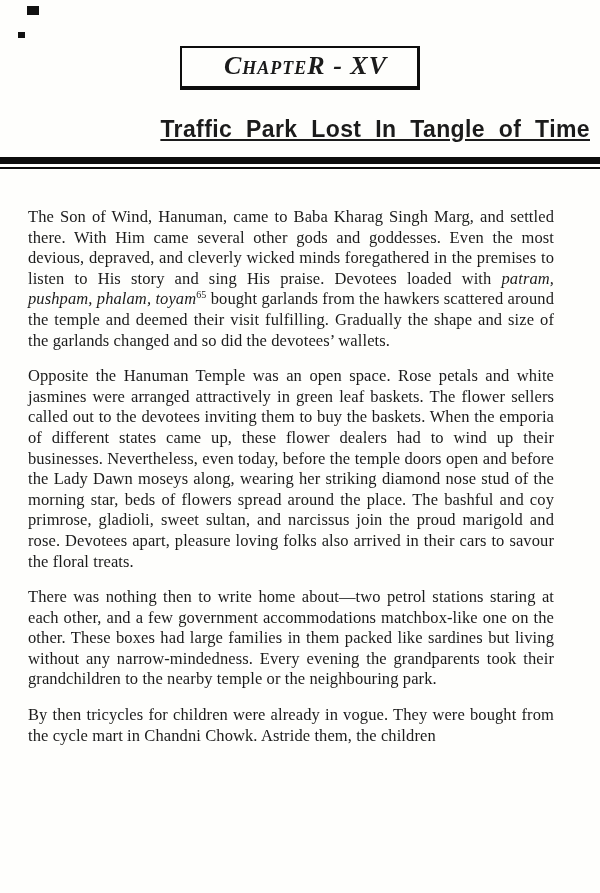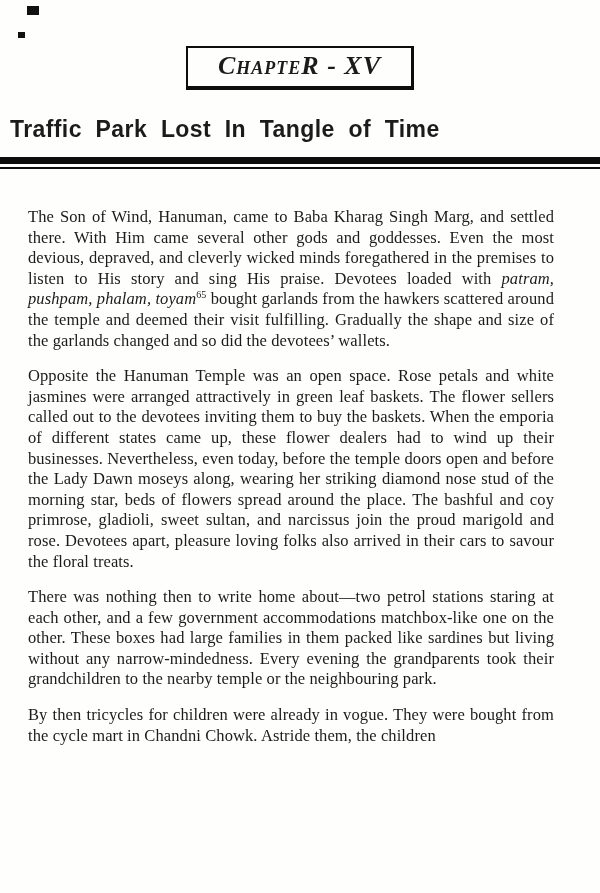--- a/index.html
+++ b/index.html
@@ -20,41 +20,42 @@
   .artifact {
     position: absolute;
     background: #111;
   }
   .artifact-1 { left: 27px; top: 6px;  width: 12px; height: 9px; }
   .artifact-2 { left: 18px; top: 32px; width: 7px;  height: 6px; }
 
   .chapter-box {
     width: fit-content;
     margin: 46px auto 0 auto;
-    padding: 3px 30px 5px 30px;
+    padding: 3px 30px 5px 42px;
     border: 2px solid #0d0d0d;
     border-bottom-width: 4px;
     border-right-width: 3px;
     font-style: italic;
     font-variant: small-caps;
     font-size: 26px;
     font-weight: 600;
     letter-spacing: 1px;
     text-align: left;
   }
 
   .page-title {
     margin: 26px 10px 14px 10px;
-    text-align: left;
+    text-align: right;
     font-family: "Liberation Sans", sans-serif;
     font-weight: 700;
     font-style: normal;
     font-size: 23px;
     letter-spacing: 0.4px;
     word-spacing: 7px;
+    text-decoration: underline;
   }
 
   .rule-thick {
     width: 100%;
     height: 7px;
     background: #0d0d0d;
     margin: 0;
   }
   .rule-thin {
     width: 100%;

